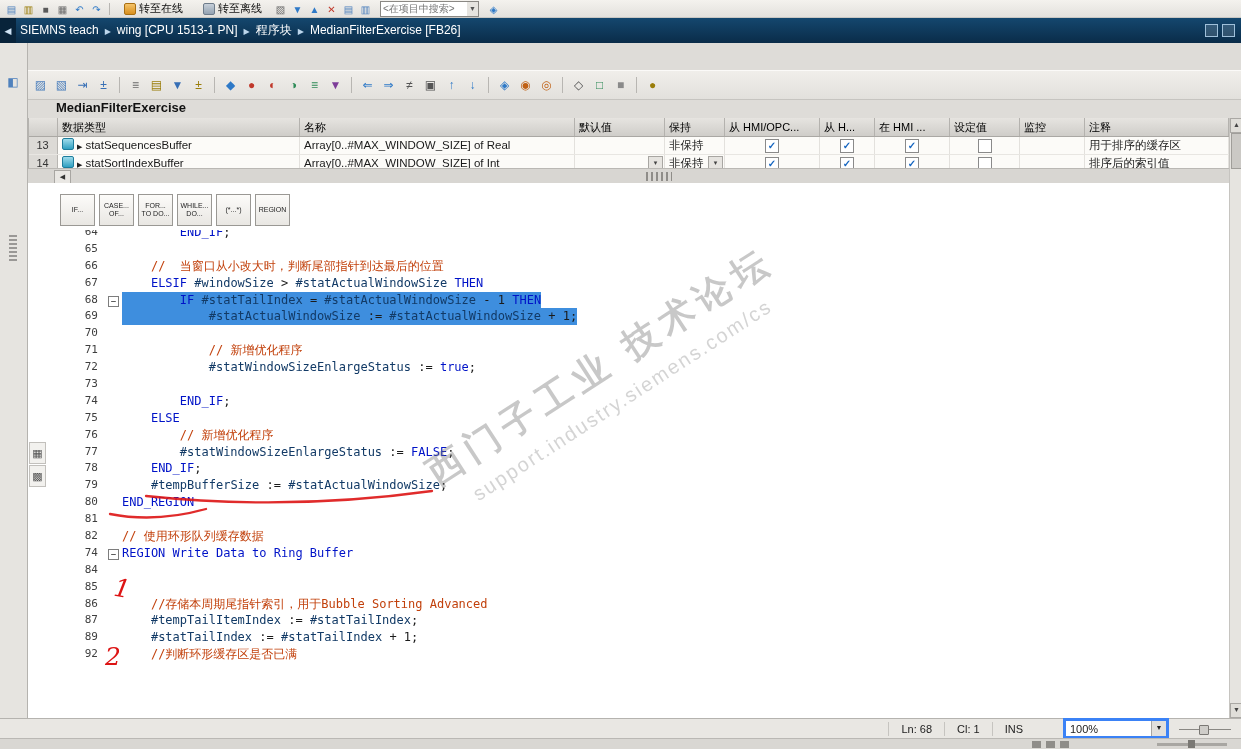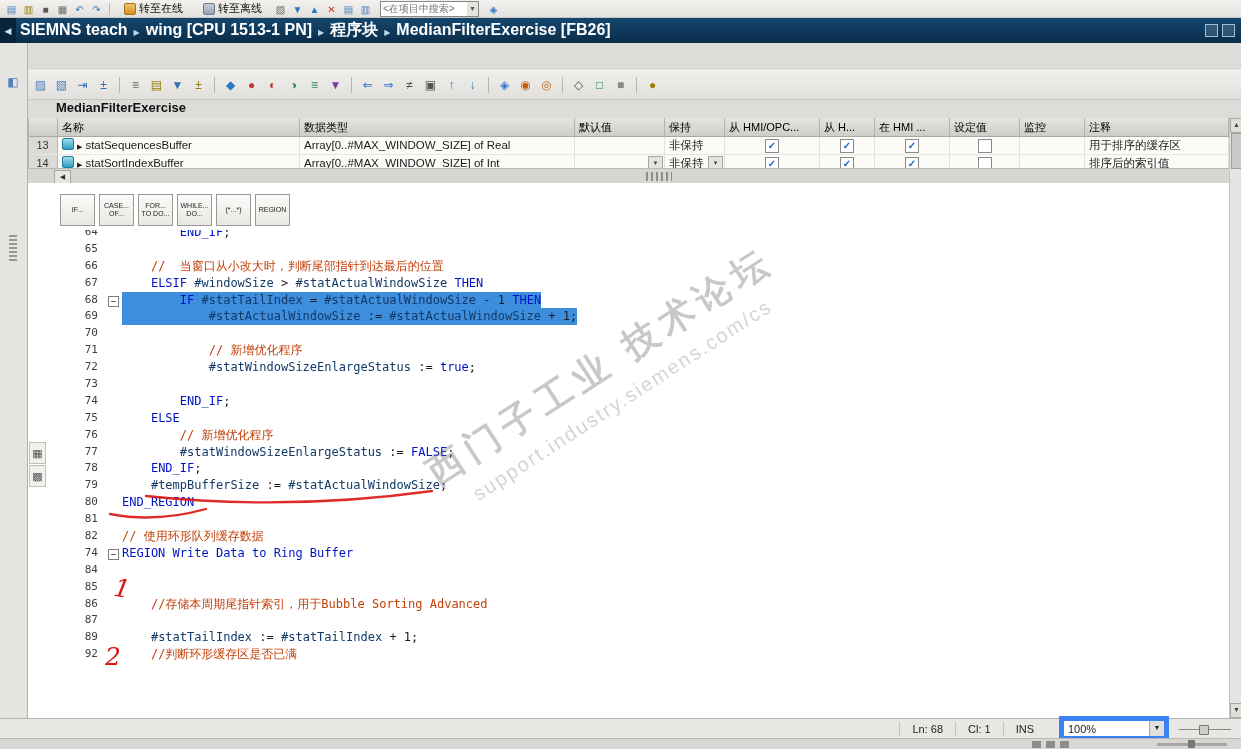--- a/index.html
+++ b/index.html
@@ -19,21 +19,21 @@
   .bchip.off{background:linear-gradient(#c7d0da,#93a2b2);border:1px solid #6e7c8b}
   .searchbox{display:inline-flex;align-items:center;margin:0 6px;width:97px;height:14px;border:1px solid #8a8884;background:#fff}
   .searchbox input{flex:1;border:none;outline:none;font:10px "Liberation Sans",sans-serif;color:#8a8a8a;
     padding:0 2px;min-width:0;background:transparent}
   .searchbox .dd{font-style:normal;font-size:7px;color:#555;width:11px;text-align:center;background:#e6e4e0;height:100%;line-height:13px}
 
   
   #breadcrumb{position:absolute;left:0;top:18px;width:1241px;height:25px;
     background:linear-gradient(#14476e,#0a2c49);display:flex;align-items:center;color:#fff}
   .bc-back{width:16px;height:100%;background:#08233a;color:#cfe3f5;font-size:9px;display:flex;align-items:center;justify-content:center}
-  .bc-item{font-weight:bold;font-size:16px;margin:0 4px;white-space:nowrap}
+  .bc-item{font-weight:normal;font-size:12px;margin:0 4px;white-space:nowrap}
   .bc-sep{font-size:8px;color:#bcd6ec;margin:0 2px}
   .bc-right{margin-left:auto;margin-right:6px;display:flex;gap:4px}
   .bc-chip{width:11px;height:11px;border:1px solid #9fc0da;background:rgba(255,255,255,.15)}
 
   
   #editor-toolbar{position:absolute;left:0;top:70px;width:1241px;height:28px;
     background:linear-gradient(#f0eeea,#e2e0dc);border-top:1px solid #fbfaf8;border-bottom:1px solid #c6c4c0;
     display:flex;align-items:center;padding-left:30px}
   .eico{display:inline-block;width:17px;height:17px;margin:0 2px;font-size:12px;line-height:17px;text-align:center}
   .esep{display:inline-block;width:1px;height:16px;background:#b8b6b2;margin:0 5px}
@@ -112,21 +112,21 @@
   #v-scrollbar{position:absolute;left:1229px;top:118px;width:12px;height:600px;background:#e6e4e0;border-left:1px solid #c6c4c0}
   .vs-btn2{position:absolute;left:0;width:11px;height:13px;background:#e0ded9;border:1px solid #aaa8a4;
     font-size:7px;text-align:center;line-height:11px;color:#444}
   .vs-up{top:0}.vs-down{bottom:0}
   .vs-thumb{position:absolute;left:1px;top:15px;width:9px;height:34px;background:#cbc9c5;border:1px solid #a09e9a}
 
   
   #status-bar{position:absolute;left:0;top:718px;width:1241px;height:20px;background:#e9e7e3;border-top:1px solid #b5b3af;
     display:flex;align-items:center;justify-content:flex-end;padding-right:10px;font-size:11px;color:#222;box-sizing:border-box}
   .sb-cell{padding:0 12px;border-left:1px solid #c6c4c0;height:14px;line-height:14px}
-  .sb-zoom{display:inline-flex;align-items:center;border:5px solid #3b82f6;background:#fff;width:100px;height:15px;margin-left:13px;font-size:11px}
+  .sb-zoom{display:inline-flex;align-items:center;border:3px solid #3b82f6;background:#fff;width:100px;height:15px;margin-left:28px;font-size:11px}
   .sb-zoom span{flex:1;padding-left:4px}
   .sb-zoom i{width:14px;height:100%;background:#e2e0dc;border-left:1px solid #a8a6a2;font-size:7px;line-height:13px;text-align:center;font-style:normal}
   .sb-slider{position:relative;width:52px;height:14px;margin-left:10px}
   .sb-slider .track{position:absolute;left:0;right:0;top:7px;height:1px;background:#8a8884}
   .sb-slider .knob{position:absolute;left:20px;top:3px;width:8px;height:8px;background:#cfcdc9;border:1px solid #7a7874;border-radius:1px}
 
   #bottom-strip{position:absolute;left:0;top:738px;width:1241px;height:11px;background:#d9d7d3;border-top:1px solid #bab8b4}
   .bs-chip{position:absolute;top:2px;width:9px;height:7px;background:#8f8d89}
   .bs-track{position:absolute;right:14px;top:4px;width:70px;height:3px;background:#a8a6a2}
   .bs-knob{position:absolute;right:46px;top:1px;width:7px;height:8px;background:#7a7874}
@@ -198,22 +198,22 @@
     <span class="eico" style="color: rgb(154, 125, 10);">●</span>
   </div>
 
 <div id="title-row">
   <span id="block-title">MedianFilterExercise</span>
 </div>
 
 <div id="var-table">
   <div class="thead" id="thead" style="grid-template-columns: 30px 242px 275px 90px 60px 95px 55px 75px 70px 65px 144px;">
       <div class="th"></div>
+      <div class="th">数据类型</div>
       <div class="th">名称</div>
-      <div class="th">数据类型</div>
       <div class="th">默认值</div>
       <div class="th">保持</div>
       <div class="th">从 HMI/OPC...</div>
       <div class="th">从 H...</div>
       <div class="th">在 HMI ...</div>
       <div class="th">设定值</div>
       <div class="th">监控</div>
       <div class="th">注释</div>
     </div>
   <div id="tbody">
@@ -400,20 +400,21 @@
         <span class="fold"></span>
       </div>
       <div class="cl">
         <span class="ln">86</span>
         <span class="fold"></span>
         <span class="txt"><span class="tk-p">    </span><span class="tk-c">//存储本周期尾指针索引，用于Bubble Sorting Advanced</span></span>
       </div>
       <div class="cl">
         <span class="ln">87</span>
         <span class="fold"></span>
+        <span class="txt"><span class="tk-p">    </span><span class="tk-v">#tempTailItemIndex</span><span class="tk-p"> </span><span class="tk-p">:=</span><span class="tk-p"> </span><span class="tk-v">#statTailIndex</span><span class="tk-p">;</span></span>
       </div>
       <div class="cl">
         <span class="ln">89</span>
         <span class="fold"></span>
         <span class="txt"><span class="tk-p">    </span><span class="tk-v">#statTailIndex</span><span class="tk-p"> </span><span class="tk-p">:=</span><span class="tk-p"> </span><span class="tk-v">#statTailIndex</span><span class="tk-p"> </span><span class="tk-p">+</span><span class="tk-p"> </span><span class="tk-p">1;</span></span>
       </div>
       <div class="cl">
         <span class="ln">92</span>
         <span class="fold"></span>
         <span class="txt"><span class="tk-p">    </span><span class="tk-c">//判断环形缓存区是否已满</span></span>

